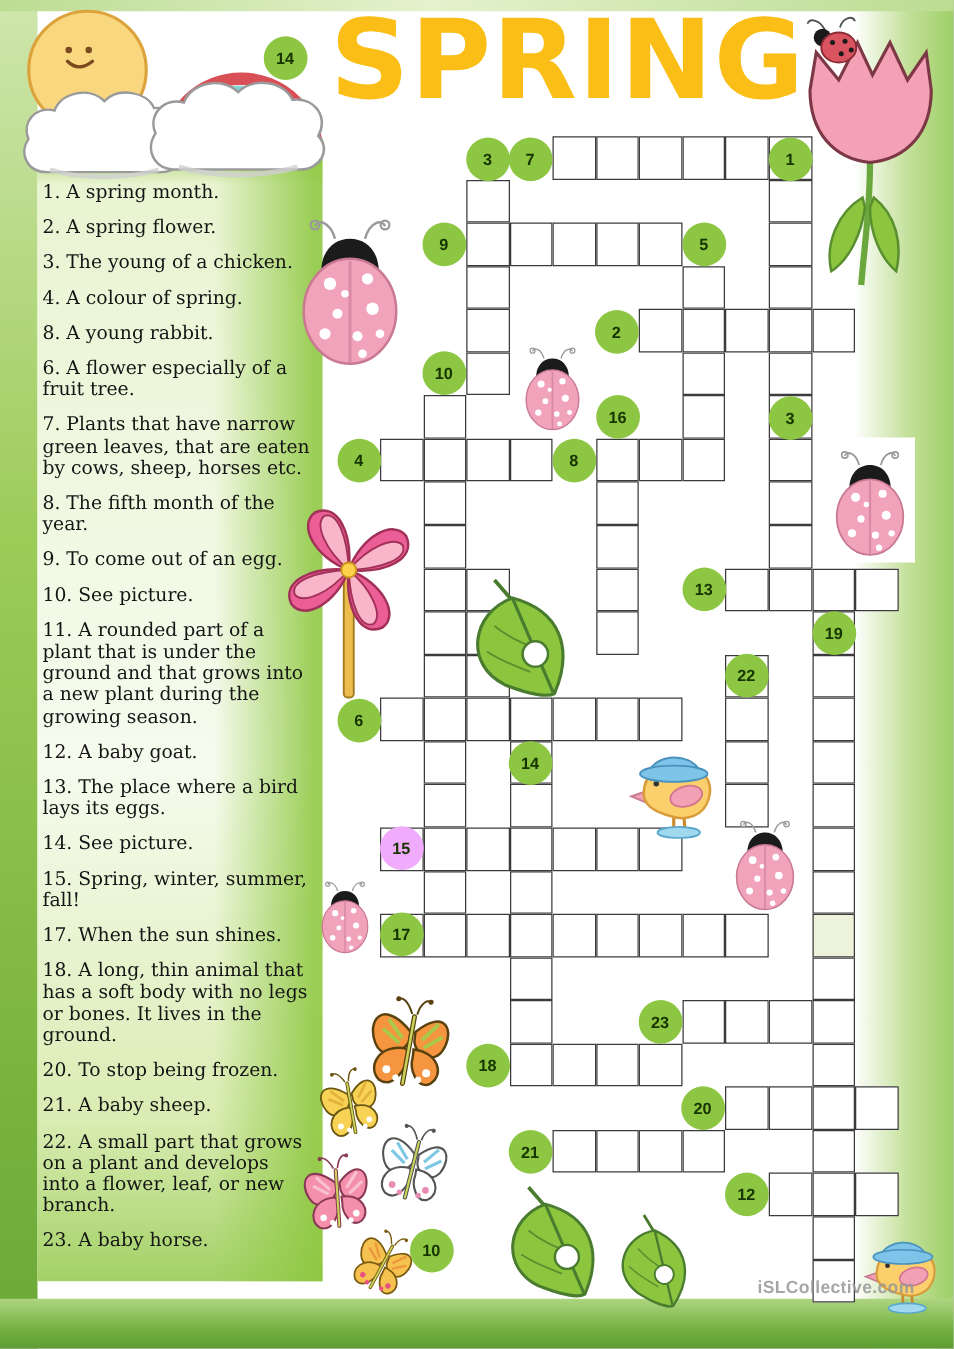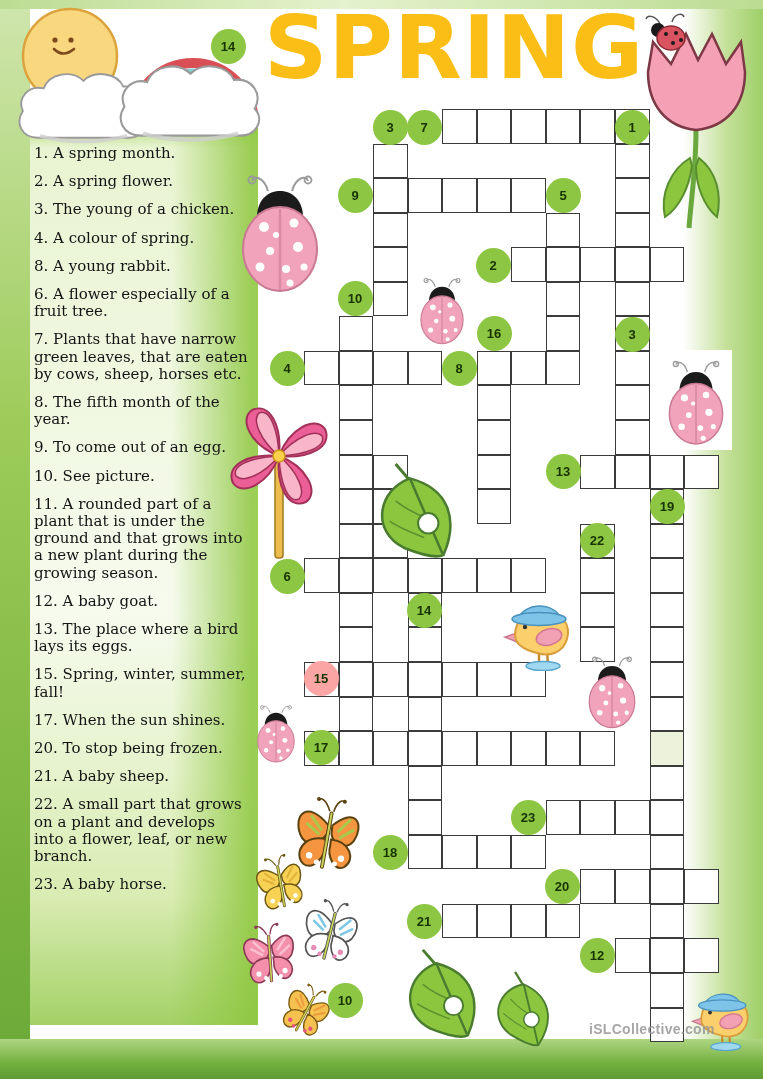--- a/index.html
+++ b/index.html
@@ -51,22 +51,24 @@
       <p>4. A colour of spring.</p>
       <p>8. A young rabbit.</p>
       <p>6. A flower especially of a fruit tree.</p>
       <p>7. Plants that have narrow green leaves, that are eaten by cows, sheep, horses etc.</p>
       <p>8. The fifth month of the year.</p>
       <p>9. To come out of an egg.</p>
       <p>10. See picture.</p>
       <p>11. A rounded part of a plant that is under the ground and that grows into a new plant during the growing season.</p>
       <p>12. A baby goat.</p>
       <p>13. The place where a bird lays its eggs.</p>
+      <p>14. See picture.</p>
       <p>15. Spring, winter, summer, fall!</p>
       <p>17. When the sun shines.</p>
+      <p>18. A long, thin animal that has a soft body with no legs or bones. It lives in the ground.</p>
       <p>20. To stop being frozen.</p>
       <p>21. A baby sheep.</p>
       <p>22. A small part that grows on a plant and develops into a flower, leaf, or new branch.</p>
       <p>23. A baby horse.</p>
     </div>
 
   <div id="grid-layer">
       <div class="cell" style="left: 442.24px; top: 109px; width: 34.56px; height: 34.56px; border-color: rgb(59, 59, 59);"></div>
       <div class="cell" style="left: 476.8px; top: 109px; width: 34.56px; height: 34.56px; border-color: rgb(59, 59, 59);"></div>
       <div class="cell" style="left: 511.36px; top: 109px; width: 34.56px; height: 34.56px; border-color: rgb(59, 59, 59);"></div>
@@ -201,21 +203,21 @@
       <div class="num-circle" style="left: 337.5px; top: 280.5px; background: rgb(140, 198, 66); color: rgb(23, 51, 0);">10</div>
       <div class="num-circle" style="left: 476.5px; top: 315.5px; background: rgb(140, 198, 66); color: rgb(23, 51, 0);">16</div>
       <div class="num-circle" style="left: 614.5px; top: 316.5px; background: rgb(140, 198, 66); color: rgb(23, 51, 0);">3</div>
       <div class="num-circle" style="left: 269.5px; top: 350.5px; background: rgb(140, 198, 66); color: rgb(23, 51, 0);">4</div>
       <div class="num-circle" style="left: 441.5px; top: 350.5px; background: rgb(140, 198, 66); color: rgb(23, 51, 0);">8</div>
       <div class="num-circle" style="left: 545.5px; top: 453.5px; background: rgb(140, 198, 66); color: rgb(23, 51, 0);">13</div>
       <div class="num-circle" style="left: 649.5px; top: 488.5px; background: rgb(140, 198, 66); color: rgb(23, 51, 0);">19</div>
       <div class="num-circle" style="left: 579.5px; top: 522.5px; background: rgb(140, 198, 66); color: rgb(23, 51, 0);">22</div>
       <div class="num-circle" style="left: 269.5px; top: 558.5px; background: rgb(140, 198, 66); color: rgb(23, 51, 0);">6</div>
       <div class="num-circle" style="left: 406.5px; top: 592.5px; background: rgb(140, 198, 66); color: rgb(23, 51, 0);">14</div>
-      <div class="num-circle" style="left: 303.5px; top: 660.5px; background: #fca5a5; color: rgb(23, 51, 0);">15</div>
+      <div class="num-circle" style="left: 303.5px; top: 660.5px; background: #f0abfc; color: rgb(23, 51, 0);">15</div>
       <div class="num-circle" style="left: 303.5px; top: 729.5px; background: rgb(140, 198, 66); color: rgb(23, 51, 0);">17</div>
       <div class="num-circle" style="left: 510.5px; top: 799.5px; background: rgb(140, 198, 66); color: rgb(23, 51, 0);">23</div>
       <div class="num-circle" style="left: 372.5px; top: 834.5px; background: rgb(140, 198, 66); color: rgb(23, 51, 0);">18</div>
       <div class="num-circle" style="left: 544.5px; top: 868.5px; background: rgb(140, 198, 66); color: rgb(23, 51, 0);">20</div>
       <div class="num-circle" style="left: 406.5px; top: 903.5px; background: rgb(140, 198, 66); color: rgb(23, 51, 0);">21</div>
       <div class="num-circle" style="left: 579.5px; top: 937.5px; background: rgb(140, 198, 66); color: rgb(23, 51, 0);">12</div>
       <div class="num-circle" style="left: 327.5px; top: 982.5px; background: rgb(140, 198, 66); color: rgb(23, 51, 0);">10</div>
     </div>
   <div id="deco-layer">
       <div class="deco" style="left: 14px; top: 4px; width: 112px; height: 108px;">
@@ -551,14 +553,14 @@
  <path d="M16,42 L4,46 L16,51 Z" fill="#f2a0b4" stroke="#c97992" stroke-width="1.5"></path>
  <path d="M14,44 C14,26 30,18 44,20 C62,22 70,34 66,48 C62,62 48,66 36,62 C24,59 14,54 14,44 Z" fill="#FBCF6B" stroke="#d99c3a" stroke-width="2"></path>
  <circle cx="24" cy="36" r="2.2" fill="#333"></circle>
  <ellipse cx="48" cy="46" rx="13" ry="8" fill="#f2a0b4" stroke="#d3768f" stroke-width="1.5" transform="rotate(-15,48,46)"></ellipse>
  <path d="M18,26 A22,17 0 0 1 58,24 L58,28 L18,30 Z" fill="#7ec4e8" stroke="#4892bd" stroke-width="1.5"></path>
  <ellipse cx="38" cy="28" rx="27" ry="6.5" fill="#7ec4e8" stroke="#4892bd" stroke-width="1.5"></ellipse>
         </svg>
       </div>
     </div>
 
-  <div class="watermark" style="left: 589px; top: 1021px; color: rgb(151, 151, 151);">iSLCollective.com</div>
+  <div class="watermark" style="left: 606px; top: 1021px; color: rgb(151, 151, 151);">iSLCollective.com</div>
 </div>
 
 </body></html>

